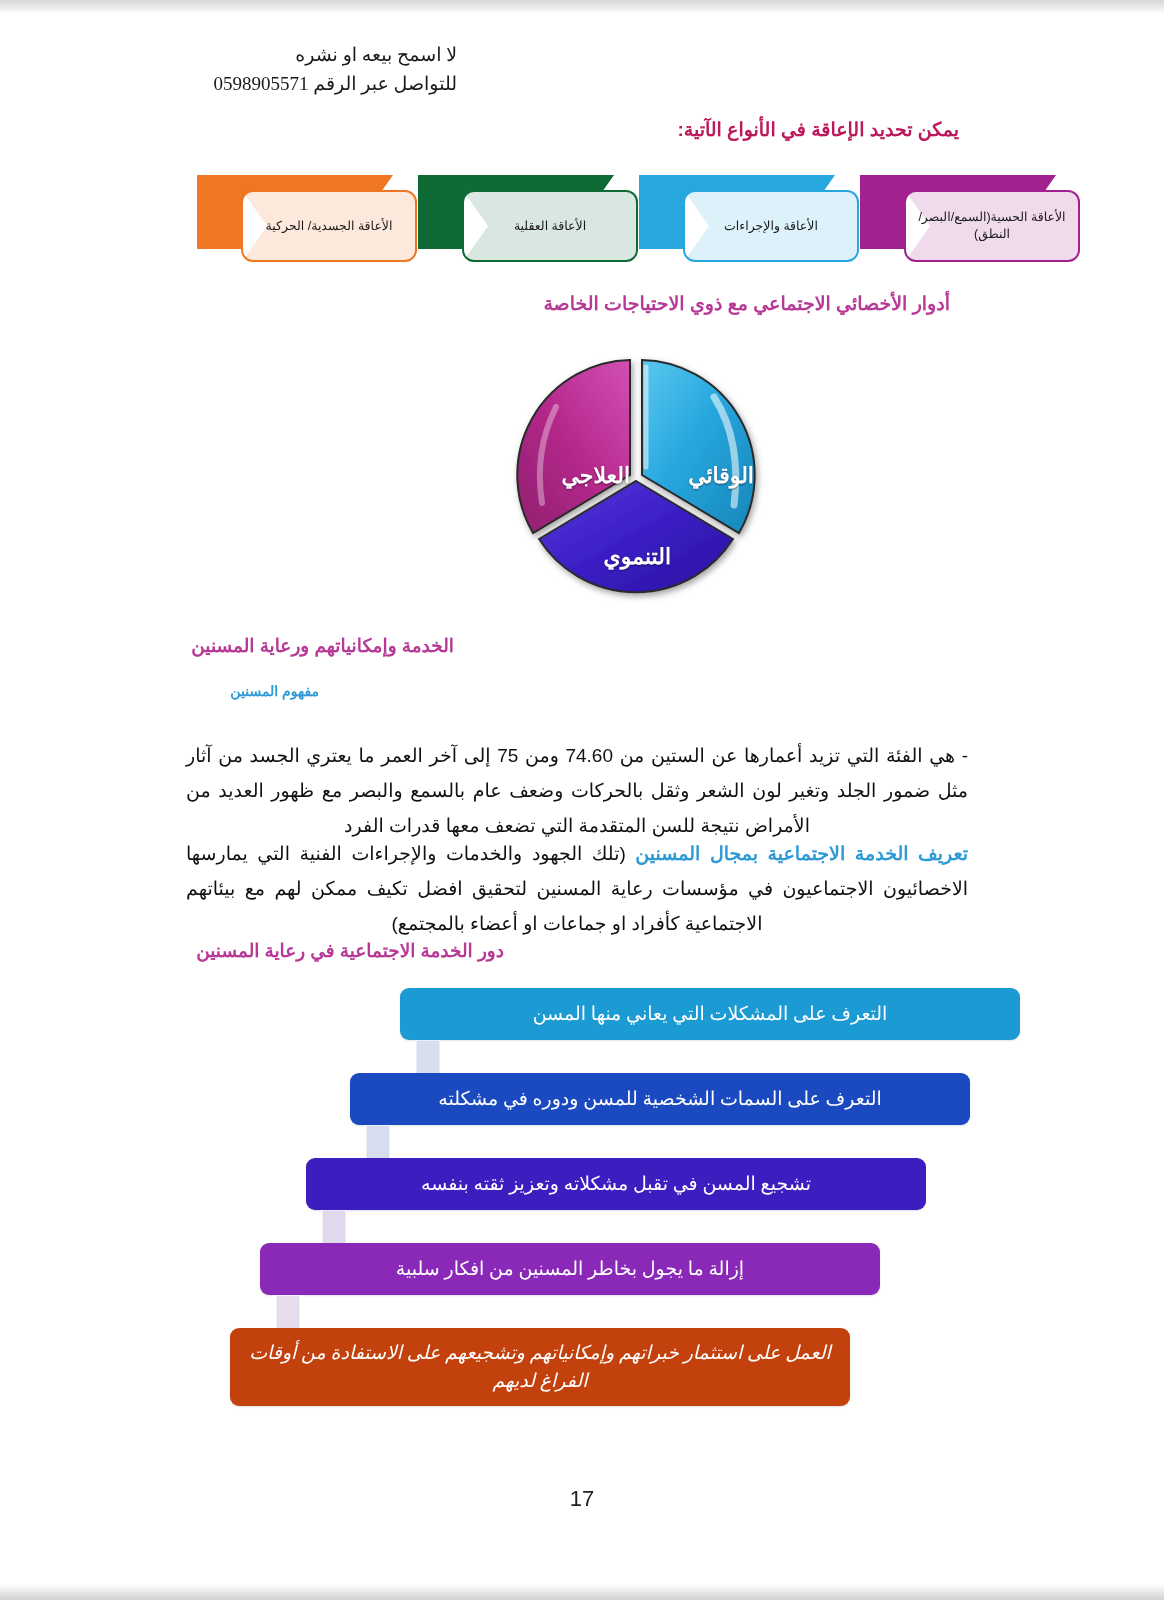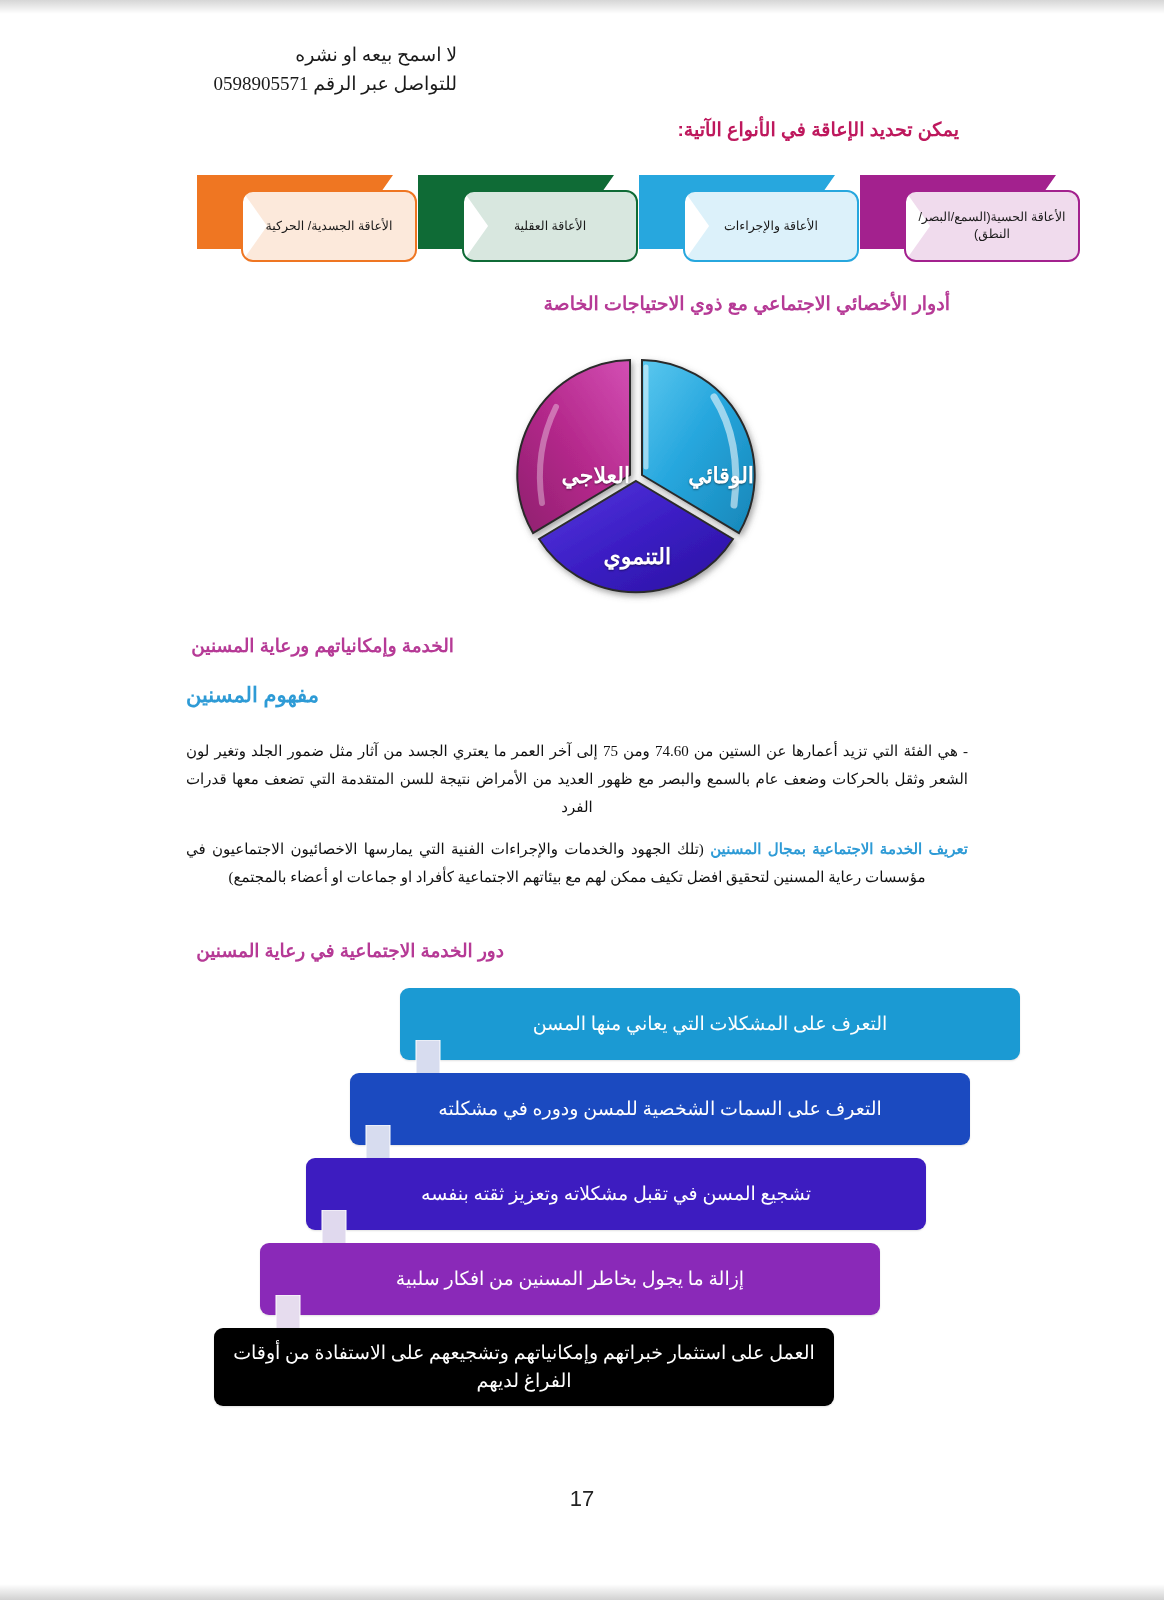--- a/index.html
+++ b/index.html
@@ -154,32 +154,32 @@
     text-shadow: 0 1px 2px rgba(0,0,0,0.45);
     pointer-events: none;
   }
 
   
   .para {
     position: absolute;
     direction: rtl;
     text-align: justify;
     text-align-last: center;
-    font-size: 15px;
+    font-size: 19px;
     line-height: 1.85;
     color: #111;
-    font-family: Liberation Serif, serif;
+    font-family: Liberation Sans, sans-serif;
   }
   .para .accent { color: #2e9bd6; font-weight: bold; }
 
   
   .funnel { position: absolute; top: 980px; right: 0; width: 1164px; height: 420px; }
   .f-row {
     position: absolute;
-    height: 72px;
+    height: 52px;
     border-radius: 9px;
     display: flex;
     align-items: center;
     justify-content: center;
     color: #ffffff;
     font-size: 19px;
     line-height: 1.45;
     direction: rtl;
     text-align: center;
     font-family: "Liberation Serif", serif;
@@ -311,21 +311,21 @@
       <path d="M 150 22 L 150 122" stroke="rgba(255,255,255,0.5)" stroke-width="5" fill="none" stroke-linecap="round"></path>
     </svg>
 
     <div class="pie-label" style="top:118px; right:22px;">الوقائي</div>
     <div class="pie-label" style="top:188px; right:105px;margin-top:11px;">التنموي</div>
     <div class="pie-label" style="top:118px; right:146px;">العلاجي</div>
   </div>
 
   <div class="sec-heading" style="top:635px; right:710px; font-size:18.5px;">الخدمة وإمكانياتهم ورعاية المسنين</div>
 
-  <div class="sec-heading blue" style="top:683px; right:845px; font-size:21px;">مفهوم المسنين</div>
+  <div class="sec-heading blue" style="top:683px; right:845px; font-size:14px;">مفهوم المسنين</div>
 
   <div class="para" style="top:738px; right:196px; width:782px;">- هي الفئة التي تزيد أعمارها عن الستين من 74.60 ومن 75 إلى آخر العمر ما يعتري الجسد من آثار مثل ضمور الجلد وتغير لون الشعر وثقل بالحركات وضعف عام بالسمع والبصر مع ظهور العديد من الأمراض نتيجة للسن المتقدمة التي تضعف معها قدرات الفرد</div>
 
   <div class="para" style="top:836px; right:196px; width:782px;">
     <span class="accent">تعريف الخدمة الاجتماعية بمجال المسنين</span><span> (تلك الجهود والخدمات والإجراءات الفنية التي يمارسها الاخصائيون الاجتماعيون في مؤسسات رعاية المسنين لتحقيق افضل تكيف ممكن لهم مع بيئاتهم الاجتماعية كأفراد او جماعات او أعضاء بالمجتمع)</span>
   </div>
 
   <div class="sec-heading" style="top:940px; right:660px; font-size:18.5px;">دور الخدمة الاجتماعية في رعاية المسنين</div>
 
   <div class="funnel">
@@ -351,19 +351,19 @@
       </svg>
     </div>
 
     <div class="f-row" style="top:263px; right:284px; width:620px; background:#8a29b8;">إزالة ما يجول بخاطر المسنين من افكار سلبية</div>
     <div class="f-arrow" style="top:315px; right:850px;">
       <svg width="52" height="66" viewBox="0 0 52 66">
         <polygon points="14,0 38,0 38,36 52,36 26,66 0,36 14,36" fill="#e6dcee" stroke="#ffffff" stroke-width="1"></polygon>
       </svg>
     </div>
 
-    <div class="f-row" style="top:348px; right:330px; width:620px; height:78px; background:#000000;">العمل على استثمار خبراتهم وإمكانياتهم وتشجيعهم على الاستفادة من أوقات الفراغ لديهم</div>
+    <div class="f-row" style="top:348px; right:314px; width:620px; height:78px; background:#c2410c;font-style:italic;">العمل على استثمار خبراتهم وإمكانياتهم وتشجيعهم على الاستفادة من أوقات الفراغ لديهم</div>
 
   </div>
 
   <div class="page-num">17</div>
 
 </div>
 
 </body></html>

